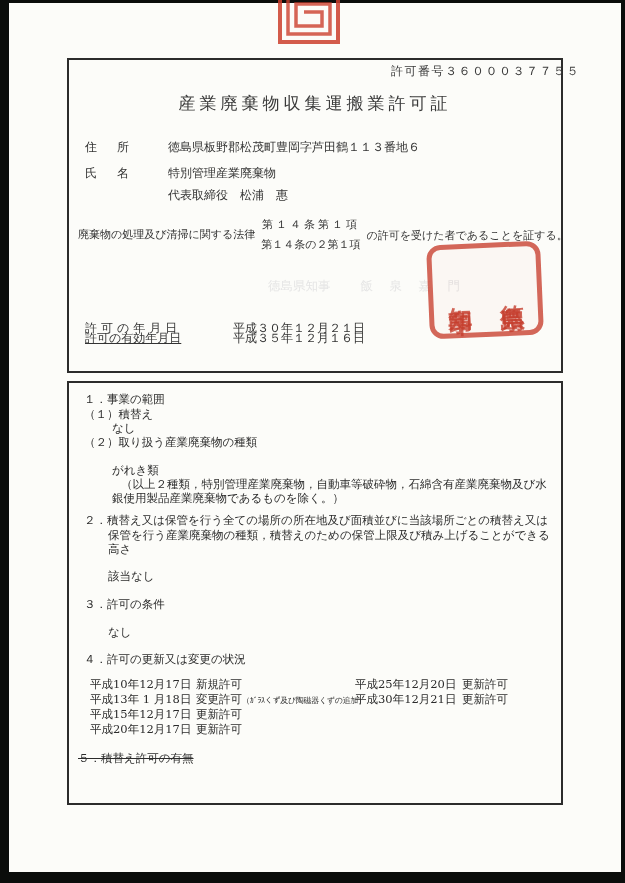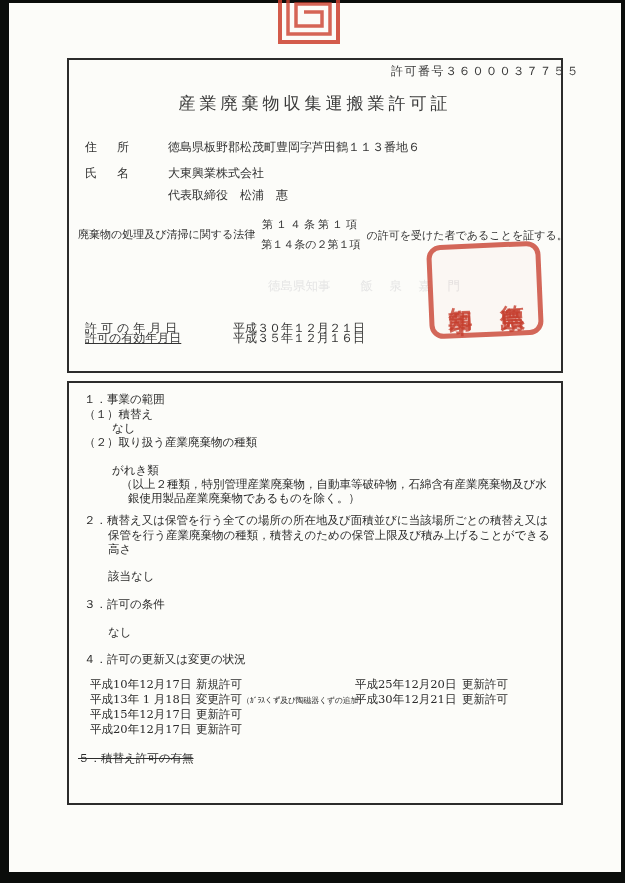--- a/index.html
+++ b/index.html
@@ -76,21 +76,21 @@
         <span>所</span>
       </span>
     <span style="position:absolute; left:83px; top:0;">徳島県板野郡松茂町豊岡字芦田鶴１１３番地６</span>
   </div>
 
   <div class="abs field-row nowrap" style="left:85px; top:165px;">
     <span class="row-label">
         <span>氏</span>
         <span>名</span>
       </span>
-    <span style="position:absolute; left:83px; top:0;">大東興業株式会社</span>
+    <span style="position:absolute; left:83px; top:0;">特別管理産業廃棄物</span>
   </div>
   <div class="abs field-row nowrap" style="left:168px; top:187px;">代表取締役　松浦　惠</div>
 
   <div class="abs law-wrap nowrap">
     <span class="law-prefix">廃棄物の処理及び清掃に関する法律</span>
     <span class="law-frac">
       <span class="up">第１４条第１項</span>
       <span class="dn">第１４条の２第１項</span>
     </span>
     <span class="law-suffix">の許可を受けた者であることを証する。</span>
@@ -116,21 +116,21 @@
   </div>
 
   <div class="box box-lower"></div>
 
   <div class="abs lb" style="left:84px; top:392px;">１．事業の範囲</div>
   <div class="abs lb" style="left:84px; top:407px;">（１）積替え</div>
   <div class="abs lb" style="left:112px; top:421px;">なし</div>
   <div class="abs lb" style="left:84px; top:435px;">（２）取り扱う産業廃棄物の種類</div>
   <div class="abs lb" style="left:112px; top:463px;">がれき類</div>
   <div class="abs lb" style="left:121px; top:477px;">（以上２種類，特別管理産業廃棄物，自動車等破砕物，石綿含有産業廃棄物及び水</div>
-  <div class="abs lb" style="left:128px; top:491px;">銀使用製品産業廃棄物であるものを除く。）</div>
+  <div class="abs lb" style="left:112px; top:491px;">銀使用製品産業廃棄物であるものを除く。）</div>
 
   <div class="abs lb" style="left:84px; top:513px;">２．積替え又は保管を行う全ての場所の所在地及び面積並びに当該場所ごとの積替え又は</div>
   <div class="abs lb" style="left:108px; top:528px;">保管を行う産業廃棄物の種類，積替えのための保管上限及び積み上げることができる</div>
   <div class="abs lb" style="left:108px; top:542px;">高さ</div>
   <div class="abs lb" style="left:108px; top:569px;">該当なし</div>
 
   <div class="abs lb" style="left:84px; top:597px;">３．許可の条件</div>
   <div class="abs lb" style="left:108px; top:625px;">なし</div>
 
   <div class="abs lb" style="left:84px; top:652px;">４．許可の更新又は変更の状況</div>

